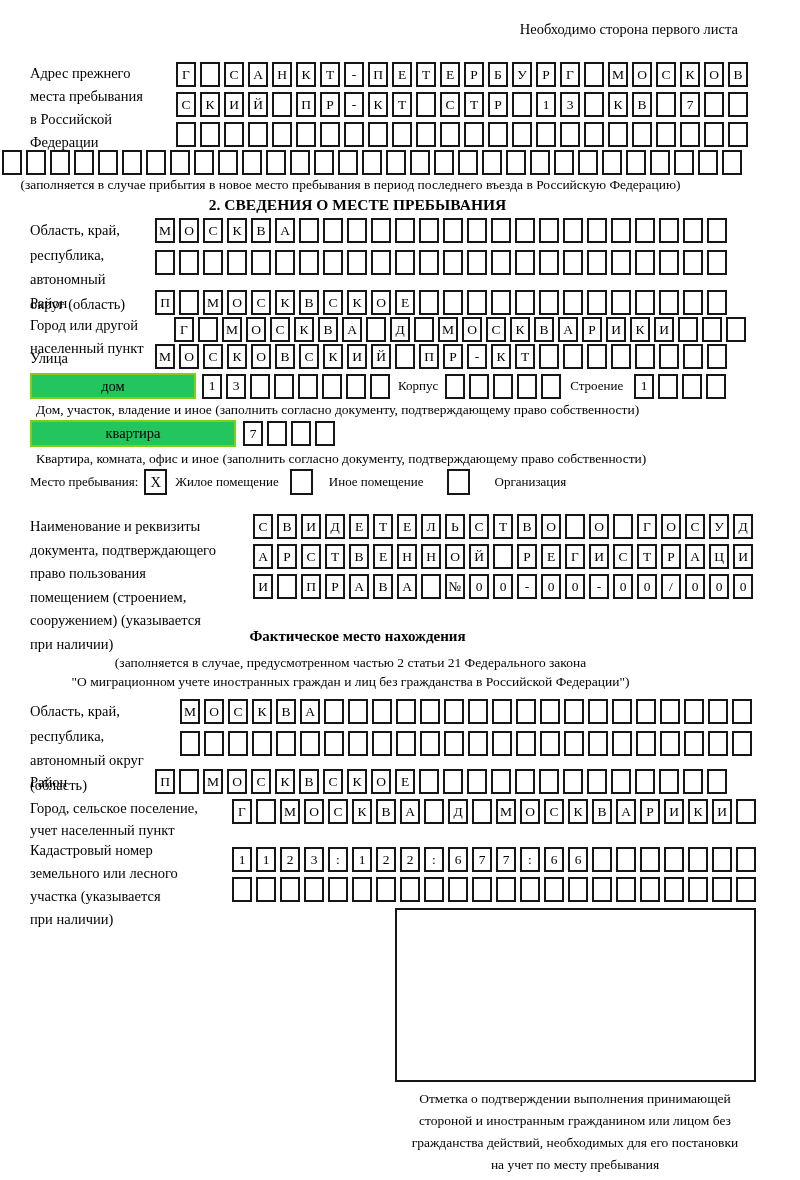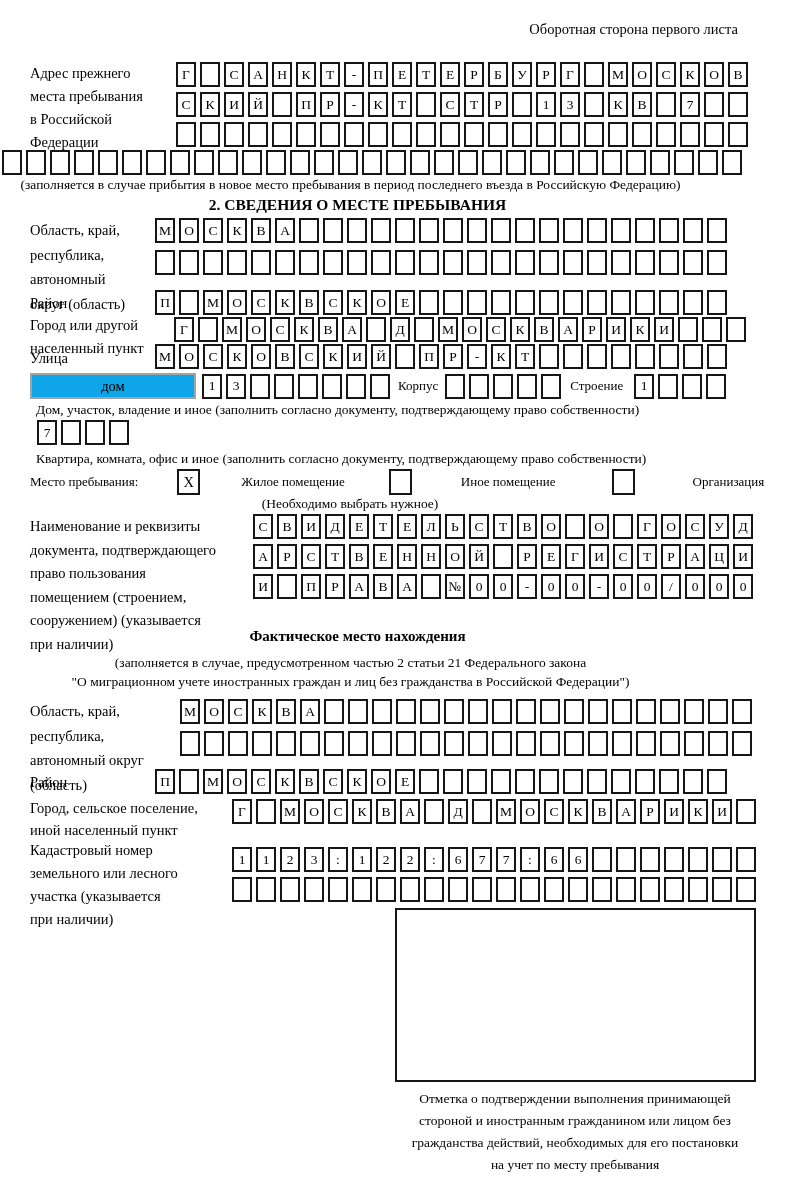--- a/index.html
+++ b/index.html
@@ -13,35 +13,35 @@
   .note{font-size:13.5px;}
   .cnote{width:701px;text-align:center;font-size:13.5px;}
   .title{width:715px;text-align:center;font-weight:bold;font-size:15.5px;}
   .cells{display:flex;gap:4px;}
   .cell{
     width:20px;height:25px;box-sizing:border-box;border:2px solid #161616;background:#fff;
     display:flex;align-items:center;justify-content:center;
     font-size:13.5px;line-height:1;flex:0 0 auto;
   }
   .bigbox{
-    box-sizing:border-box;border:2px solid #a3a3a3;background:#0ea5e9;
+    box-sizing:border-box;border:2px solid #84cc16;background:#22c55e;
     display:flex;align-items:center;justify-content:center;font-size:14.5px;
   }
   .inline-row{display:flex;align-items:center;}
   .chk{width:23px;height:26px;box-sizing:border-box;border:2px solid #161616;
     display:flex;align-items:center;justify-content:center;font-size:14.5px;flex:0 0 auto;}
   .opt{font-size:13px;}
   .stamp{box-sizing:border-box;border:2px solid #161616;background:#fff;}
 </style>
 </head>
 <body>
 
 <div class="page">
 
-  <div class="abs" style="top:21px;right:62px;font-size:14.5px;">Оборотная сторона первого листа</div>
+  <div class="abs" style="top:21px;right:62px;font-size:14.5px;">Необходимо сторона первого листа</div>
 
   <div class="abs lbl prel" style="left:30px;top:62px;">Адрес прежнего
 места пребывания
 в Российской
 Федерации</div>
   <div class="abs cells" style="left:176px;top:62px;">
       <span class="cell">Г</span>
       <span class="cell"></span>
       <span class="cell">С</span>
       <span class="cell">А</span>
@@ -321,39 +321,39 @@
     <div class="cells">
         <span class="cell">1</span>
         <span class="cell"></span>
         <span class="cell"></span>
         <span class="cell"></span>
       </div>
   </div>
   <div class="abs note" style="left:36px;top:402px;">Дом, участок, владение и иное (заполнить согласно документу, подтверждающему право собственности)</div>
 
   <div class="abs inline-row" style="left:30px;top:420px;">
+    <div class="bigbox" style="width:206px;height:27px;">квартира</div>
     <div class="cells" style="margin-left:7px;">
         <span class="cell">7</span>
         <span class="cell"></span>
         <span class="cell"></span>
         <span class="cell"></span>
       </div>
   </div>
   <div class="abs note" style="left:36px;top:451px;">Квартира, комната, офис и иное (заполнить согласно документу, подтверждающему право собственности)</div>
 
-  <div class="abs inline-row" style="left:30px;top:469px;gap:33px;">
+  <div class="abs inline-row" style="left:30px;top:469px;">
     <div class="opt">Место пребывания:</div>
     <div class="chk" style="margin-left:6px;">X</div>
     <div class="opt" style="margin-left:8px;">Жилое помещение</div>
     <div class="chk" style="margin-left:11px;"></div>
     <div class="opt" style="margin-left:16px;">Иное помещение</div>
     <div class="chk" style="margin-left:23px;"></div>
     <div class="opt" style="margin-left:25px;">Организация</div>
   </div>
-  <div class="abs note" style="left:30px;top:496px;width:640px;text-align:center;">(Необходимо выбрать нужное)</div>
 
   <div class="abs lbl prel" style="left:30px;top:515px;line-height:23.5px;">Наименование и реквизиты
 документа, подтверждающего
 право пользования
 помещением (строением,
 сооружением) (указывается
 при наличии)</div>
   <div class="abs cells" style="left:253px;top:514px;">
       <span class="cell">С</span>
       <span class="cell">В</span>
@@ -507,21 +507,21 @@
       <span class="cell"></span>
       <span class="cell"></span>
       <span class="cell"></span>
       <span class="cell"></span>
       <span class="cell"></span>
       <span class="cell"></span>
       <span class="cell"></span>
     </div>
 
   <div class="abs lbl prel" style="left:30px;top:797px;line-height:22px;">Город, сельское поселение,
-иной населенный пункт</div>
+учет населенный пункт</div>
   <div class="abs cells" style="left:232px;top:799px;">
       <span class="cell">Г</span>
       <span class="cell"></span>
       <span class="cell">М</span>
       <span class="cell">О</span>
       <span class="cell">С</span>
       <span class="cell">К</span>
       <span class="cell">В</span>
       <span class="cell">А</span>
       <span class="cell"></span>

